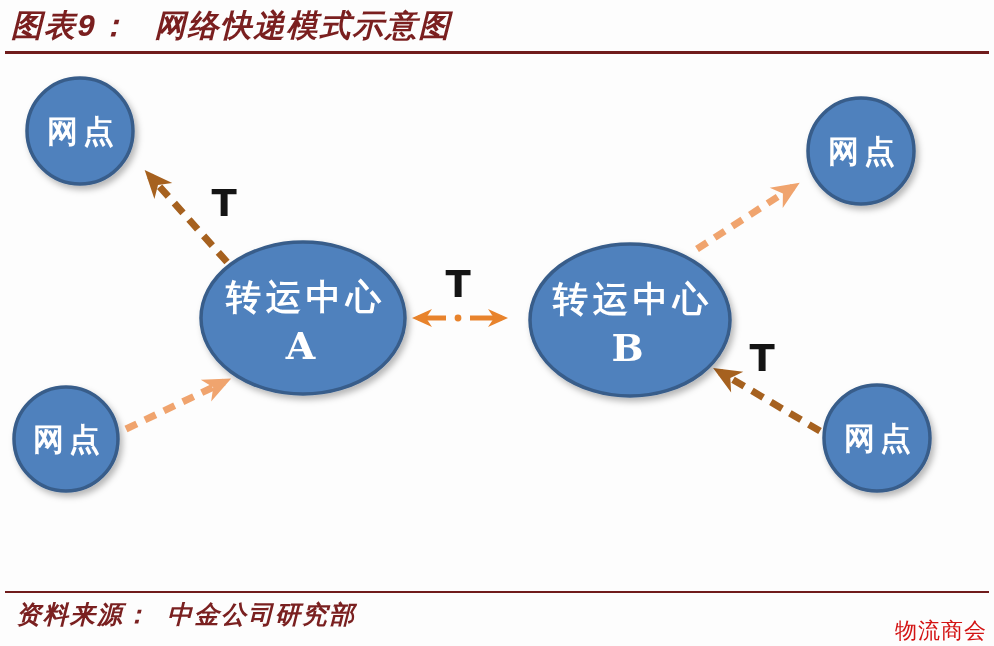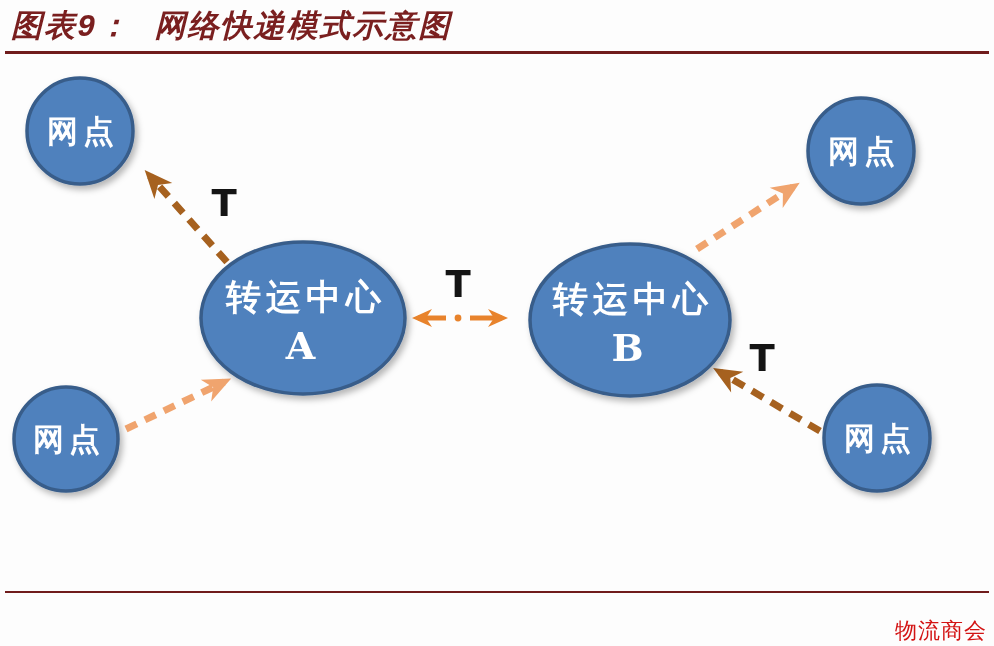--- a/index.html
+++ b/index.html
@@ -87,16 +87,19 @@
     <text class="node-label" x="633" y="298" font-size="35" dominant-baseline="central">转运中心</text>
     <text class="node-label" x="630" y="347" font-size="38" dominant-baseline="central">B</text>
 
     <text class="t-label" x="224" y="203" dominant-baseline="central">T</text>
     <text class="t-label" x="458" y="284" dominant-baseline="central">T</text>
     <text class="t-label" x="762" y="358" dominant-baseline="central">T</text>
   </svg>
 
   <div class="rule rule-bottom"></div>
 
+  <div class="footer">
+    <span class="source-label">资料来源：</span><span>中金公司研究部</span>
+  </div>
 
   <div class="watermark">物流商会</div>
 
 </div>
 
 </body></html>

